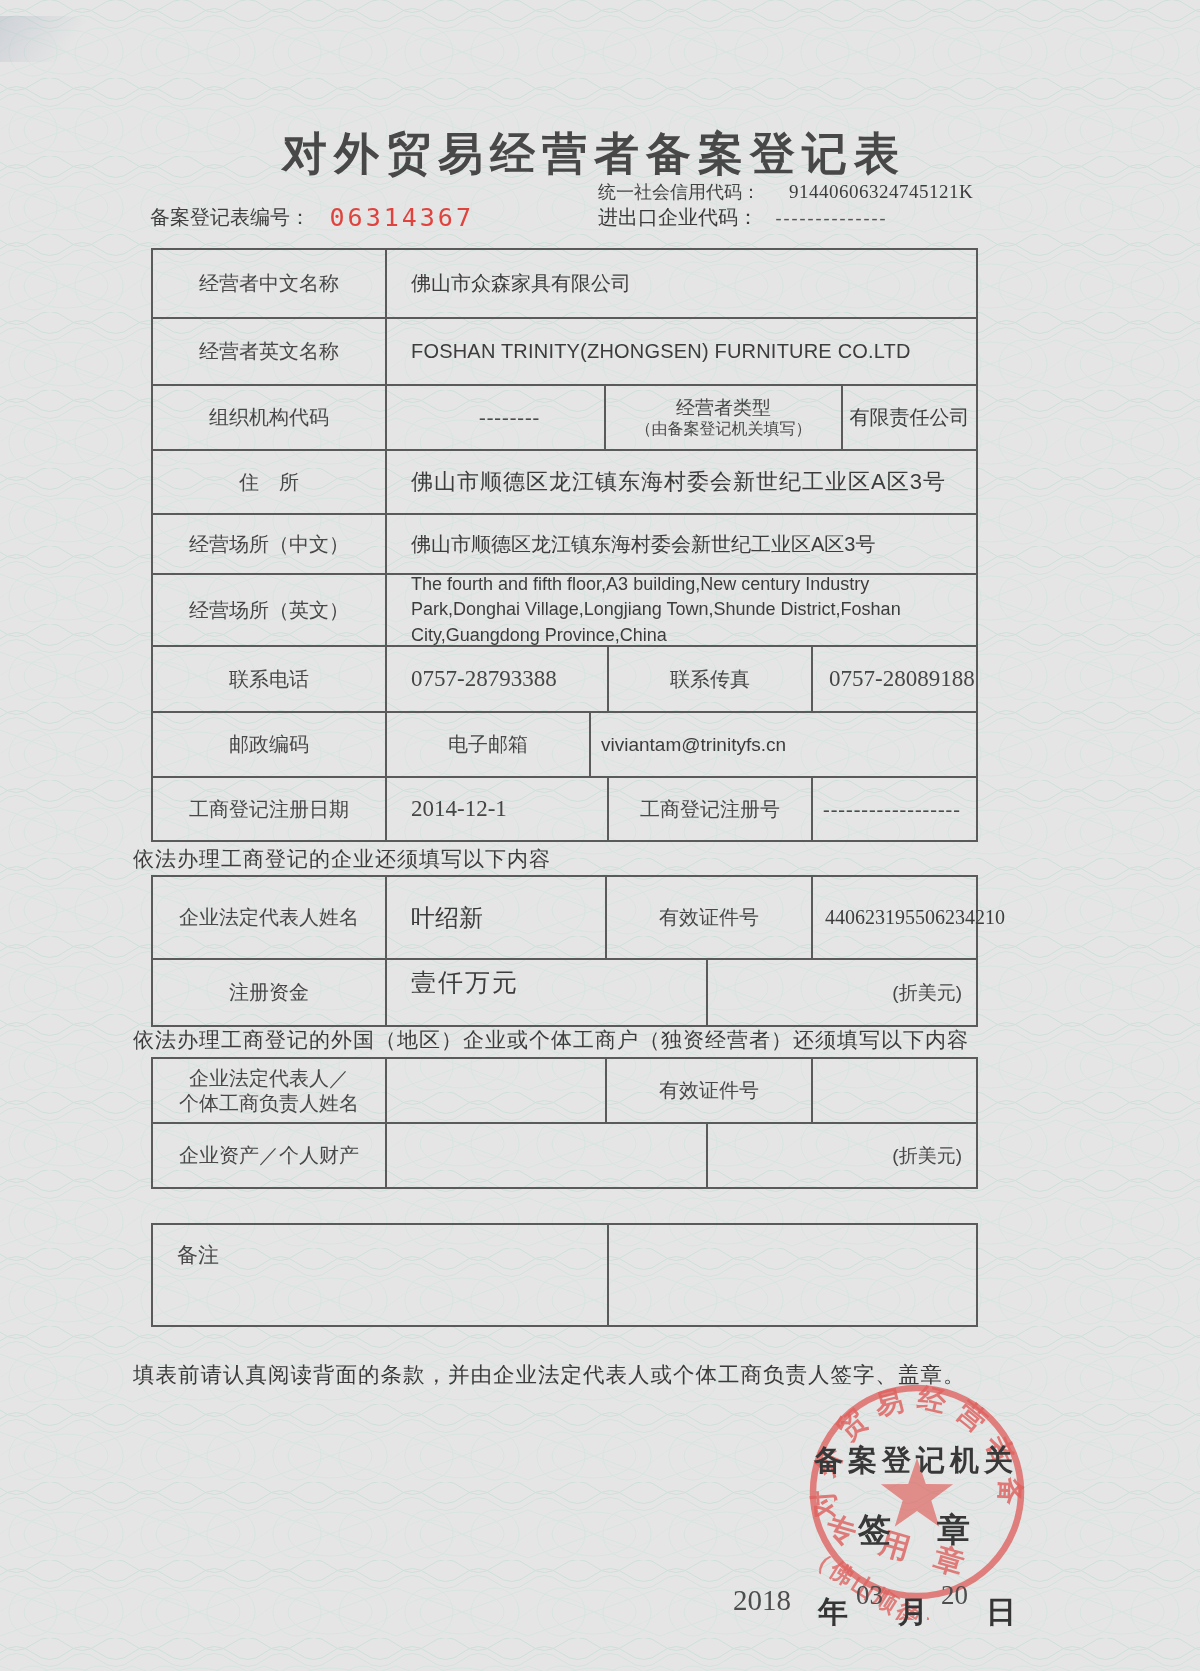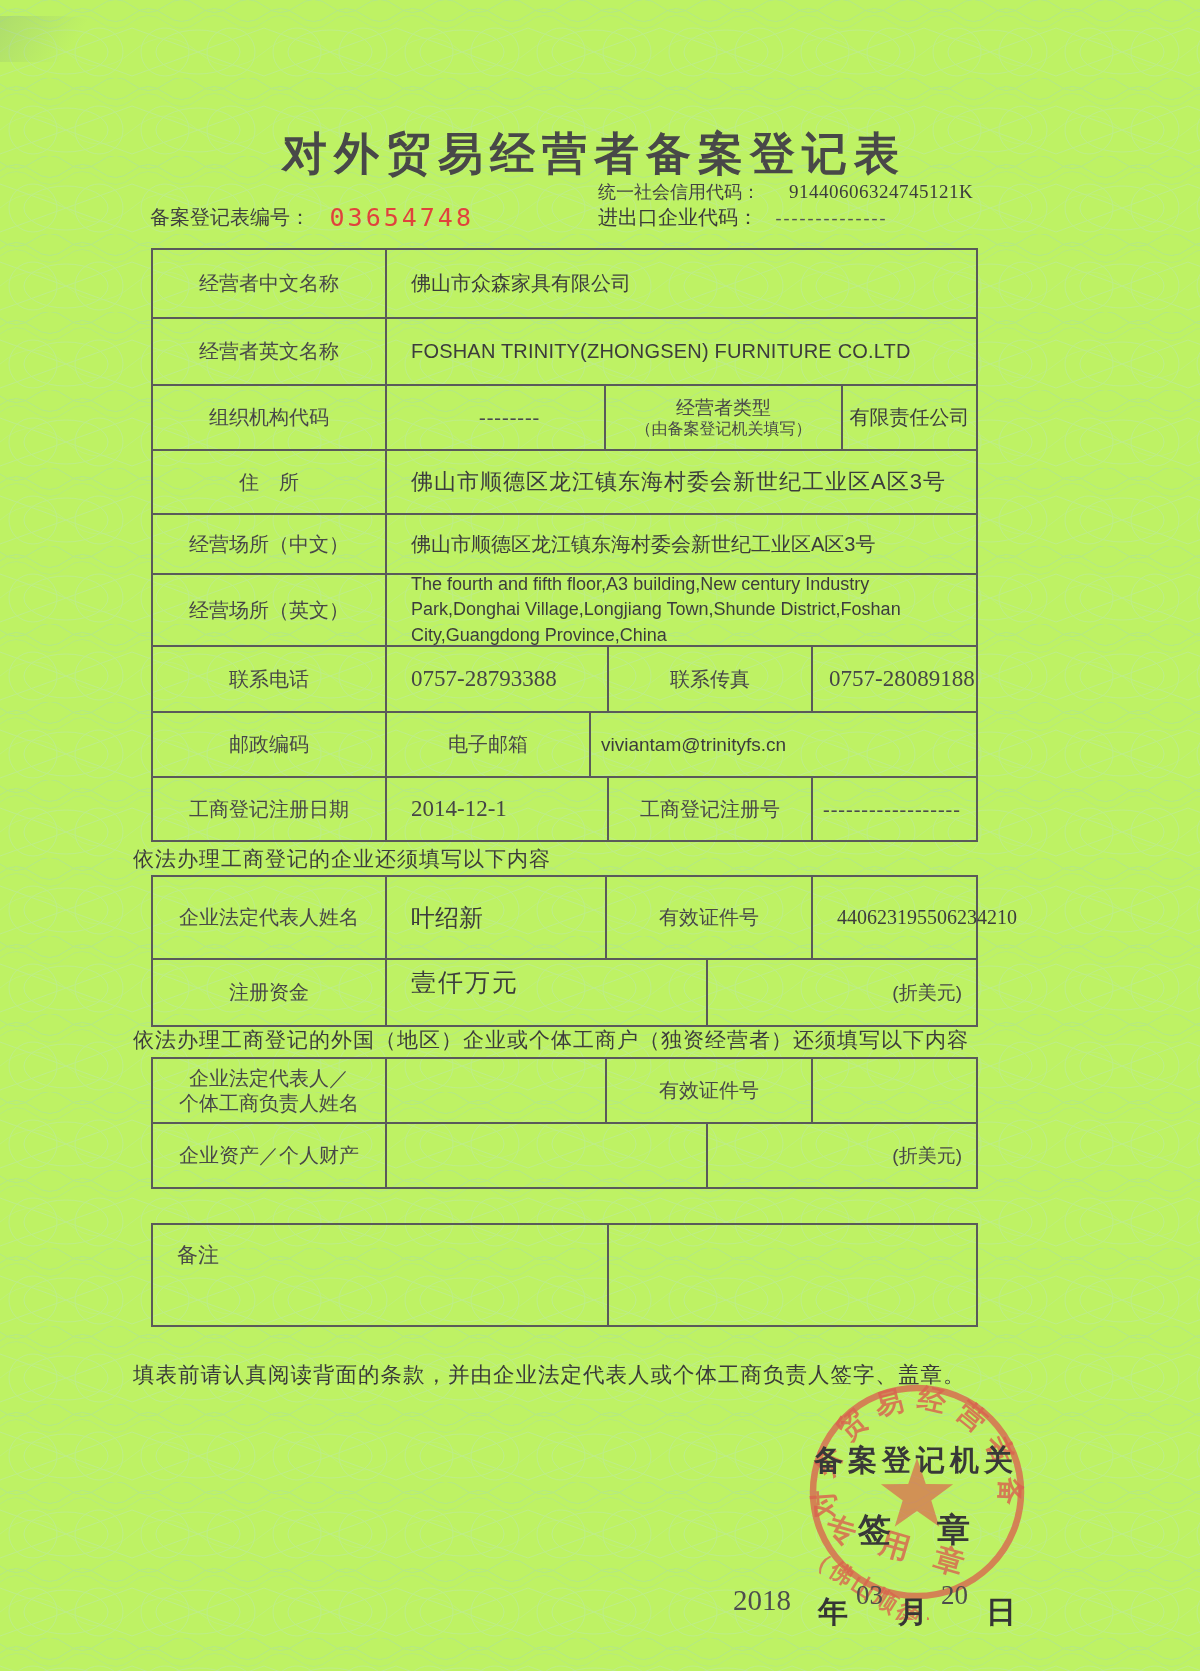--- a/index.html
+++ b/index.html
@@ -1,18 +1,18 @@
 <!DOCTYPE html>
 <html><head>
 <meta charset="utf-8">
 <style>
   html,body{margin:0;padding:0;background:#ffffff;}
   .sheet{
     position:relative;width:1200px;height:1671px;overflow:hidden;
-    background:#bef264;
+    background:#e5e5e5;
     font-family:"Liberation Sans","DejaVu Sans",sans-serif;
     color:#3d3d3d;
   }
   .bg{position:absolute;left:0;top:0;z-index:0;}
   .layer{position:absolute;z-index:1;}
   .abs{position:absolute;}
   .serif{font-family:"Liberation Serif","DejaVu Serif",serif;}
   .mono{font-family:"DejaVu Sans Mono","Liberation Mono",monospace;}
 
   .title{
@@ -108,21 +108,21 @@
 
   <div class="layer title">对外贸易经营者备案登记表</div>
 
   <div class="layer credit-line">
     <span>统一社会信用代码：</span>
     <span class="serif val">91440606324745121K</span>
   </div>
 
   <div class="layer formno-line">
     <span>备案登记表编号：</span>
-    <span class="mono rednum">03654748</span>
+    <span class="mono rednum">06314367</span>
   </div>
 
   <div class="layer ie-line">
     <span>进出口企业代码：</span>
     <span class="serif dashes">--------------</span>
   </div>
 
   <div class="tbl" style="top:248px">
     <div class="row" style="height:67px">
       <div class="cell lab w232">经营者中文名称</div>
@@ -172,21 +172,21 @@
     </div>
   </div>
 
   <div class="layer sec-heading" style="left:133px;top:845px">依法办理工商登记的企业还须填写以下内容</div>
 
   <div class="tbl" style="top:875px">
     <div class="row" style="height:81px">
       <div class="cell lab w232">企业法定代表人姓名</div>
       <div class="cell val w220 v-name">叶绍新</div>
       <div class="cell lab w206">有效证件号</div>
-      <div class="cell val grow serif" style="font-size:20px">440623195506234210</div>
+      <div class="cell val grow serif" style="padding-left:12px;font-size:20px">440623195506234210</div>
     </div>
     <div class="row" style="height:65px">
       <div class="cell lab w232">注册资金</div>
       <div class="cell val w321 v-capital" style="align-items:flex-start;padding-top:6px">壹仟万元</div>
       <div class="cell grow usd">(折美元)</div>
     </div>
   </div>
 
   <div class="layer sec-heading" style="left:133px;top:1026px">依法办理工商登记的外国（地区）企业或个体工商户（独资经营者）还须填写以下内容</div>
 

